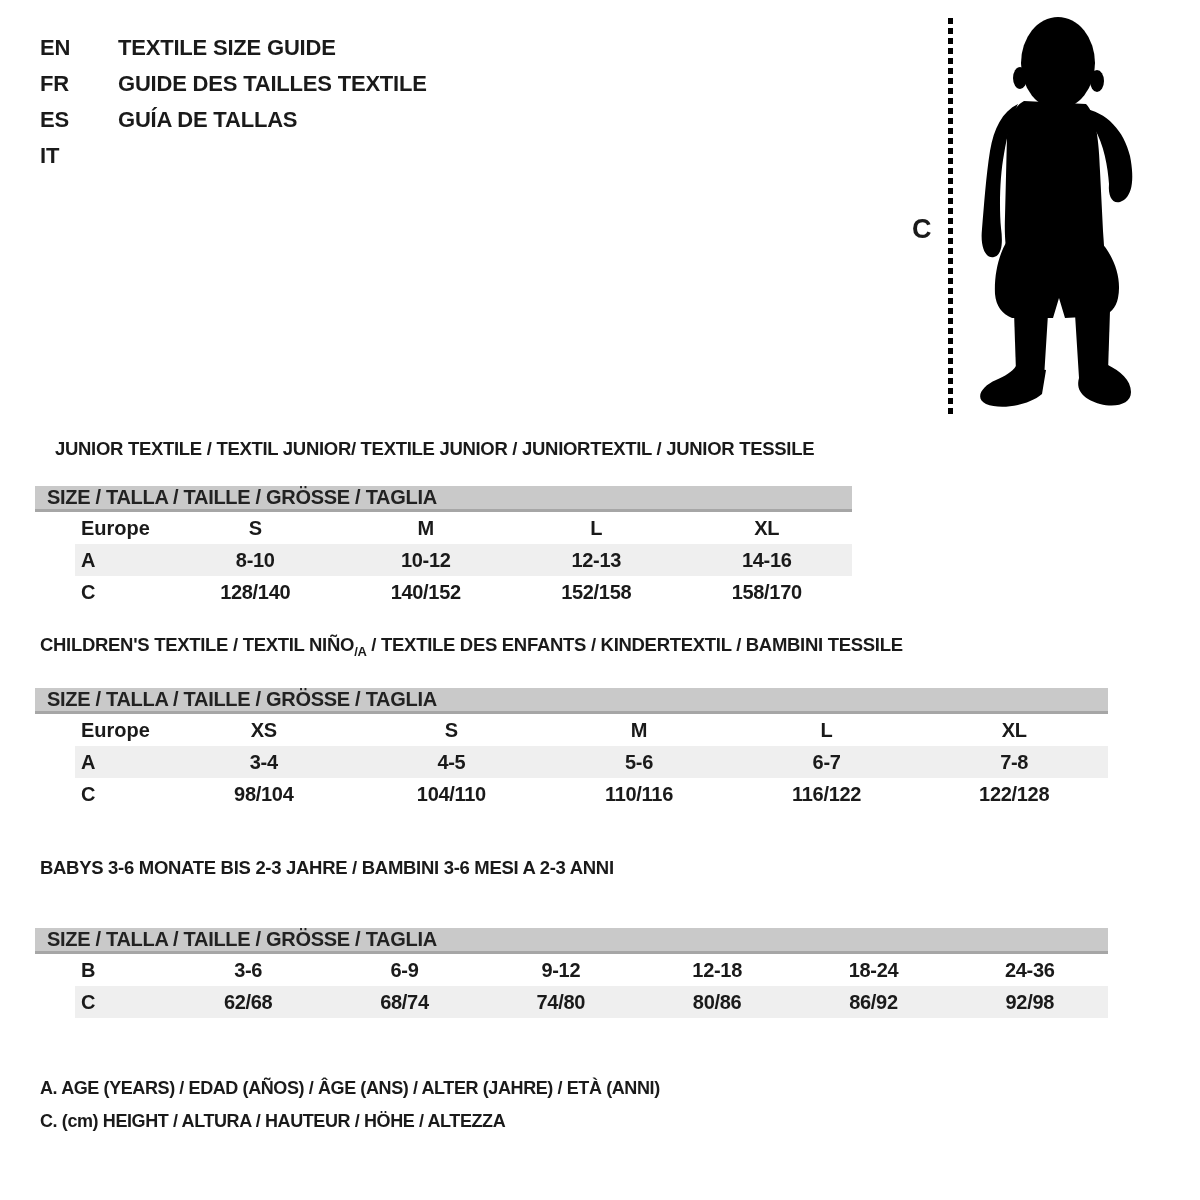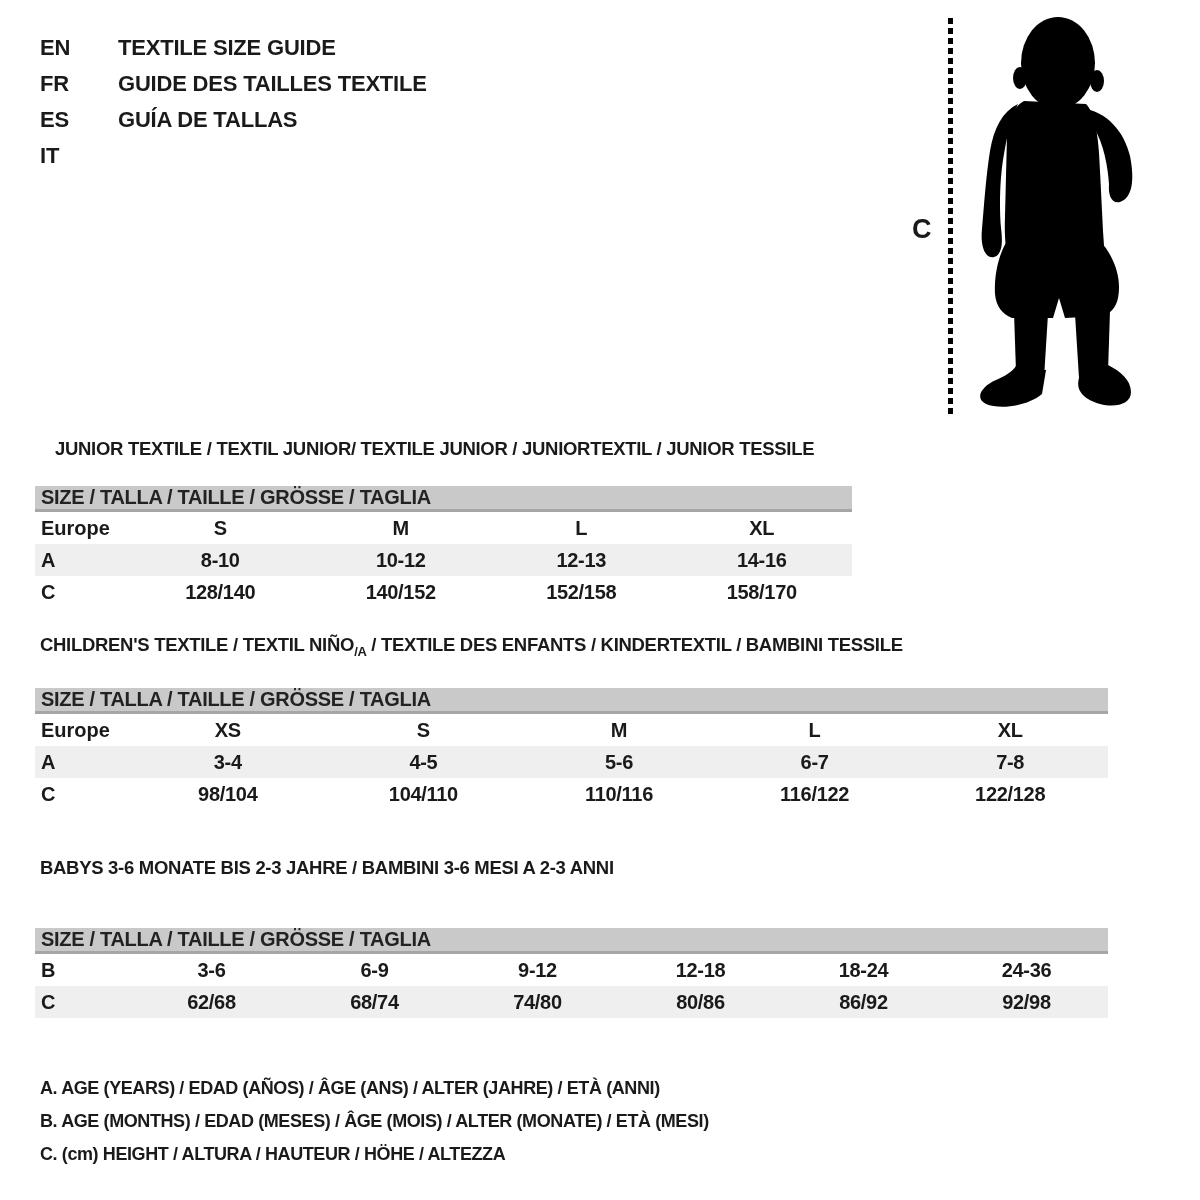--- a/index.html
+++ b/index.html
@@ -35,24 +35,24 @@
   .sec-junior{top:438px;width:817px;}
   .sec-junior .sec-title{height:48px;margin-left:15px;}
   .sec-children{top:634px;width:1073px;}
   .sec-children .sec-title{height:54px;}
   .sec-babies{top:852px;width:1073px;}
   .sec-babies .sec-title{height:76px;line-height:32px;}
   .sub{font-size:13px;vertical-align:sub;}
 
   .size-bar{
     height:26px;background:#c9c9c9;border-bottom:3px solid #a6a6a6;
-    display:flex;align-items:center;padding-left:6px;box-sizing:border-box;
+    display:flex;align-items:center;padding-left:12px;box-sizing:border-box;
     font-size:20px;font-weight:700;letter-spacing:-0.3px;color:#222;
   }
-  .trow{display:flex;align-items:center;height:32px;font-size:20px;font-weight:700;}
+  .trow{display:flex;align-items:center;height:32px;font-size:20px;font-weight:700;margin-left:40px;}
   .trow.shaded{background:#efefef;}
   .rlabel{width:95px;padding-left:6px;box-sizing:border-box;}
   .cell{flex:1;text-align:center;letter-spacing:-0.3px;}
 
   
   .footnotes{position:absolute;left:40px;top:1072px;}
   .footnote{font-size:18px;font-weight:700;letter-spacing:-0.4px;line-height:33px;white-space:nowrap;}
 </style>
 </head>
 <body>
@@ -191,17 +191,16 @@
           <span class="cell">74/80</span>
           <span class="cell">80/86</span>
           <span class="cell">86/92</span>
           <span class="cell">92/98</span>
         </div>
       </div>
   </div>
 
   <div class="footnotes">
     <div class="footnote">A. AGE (YEARS) / EDAD (AÑOS) / ÂGE (ANS) / ALTER (JAHRE) / ETÀ (ANNI)</div>
-    <div class="footnote">B. AGE (MONTHS) / EDAD (MESES) / ÂGE (MOIS) / ALTER (MONATE) / ETÀ (MESI)</div>
     <div class="footnote">C. (cm) HEIGHT / ALTURA / HAUTEUR / HÖHE / ALTEZZA</div>
   </div>
 
 </div>
 
 </body></html>

